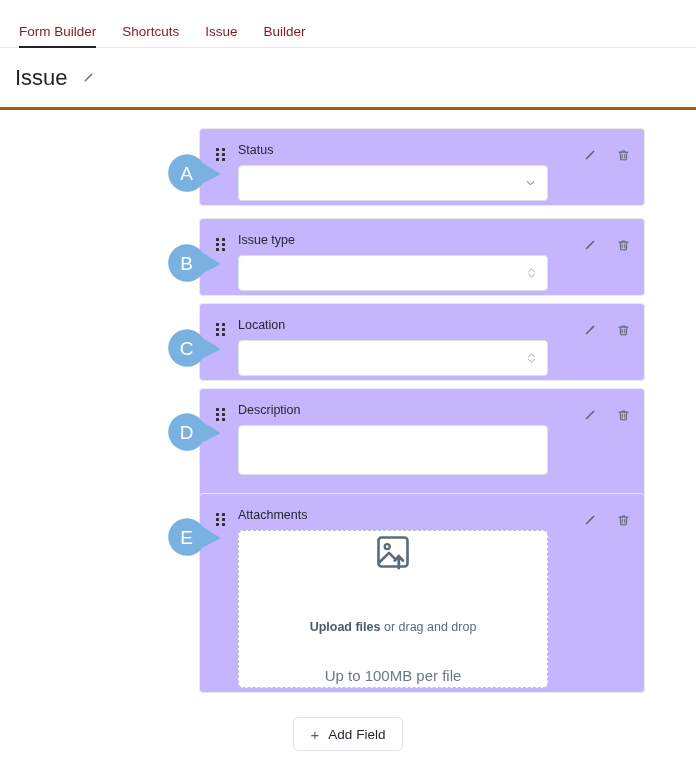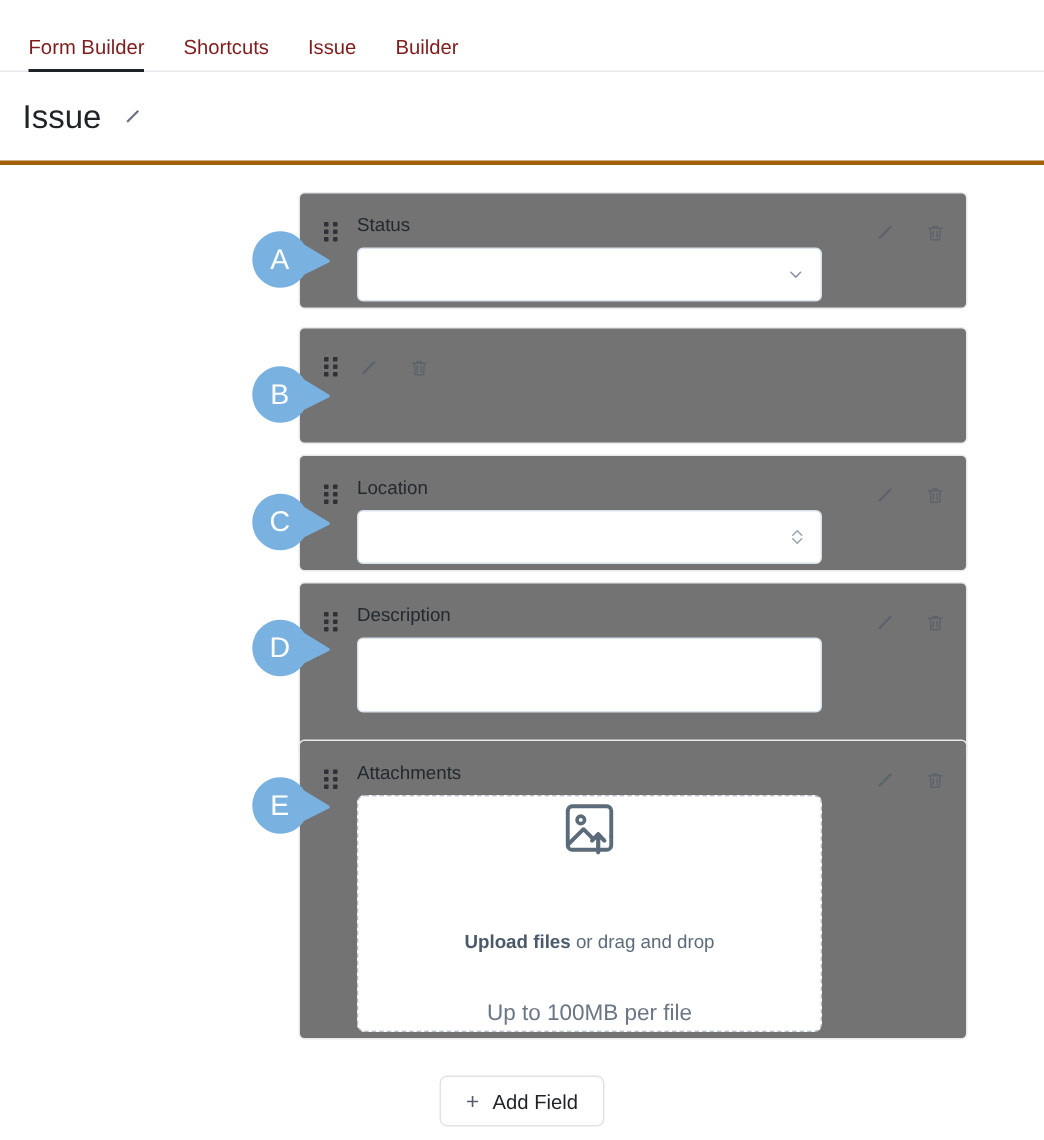--- a/index.html
+++ b/index.html
@@ -72,21 +72,21 @@
     padding-top: 9px;
   }
 
   .fields { position: relative; }
 
   
   .field-card {
     position: absolute;
     left: 199px;
     width: 446px;
-    background: #737373;
+    background: #c4b5fd;
     border: 1px solid #e7e9ec;
     border-radius: 4px;
     display: flex;
     padding: 14px 12px 14px 13px;
   }
 
   .drag-handle {
     width: 14px;
     flex: 0 0 14px;
     margin-top: 5px;
@@ -302,20 +302,30 @@
       <div class="drag-handle">
         <span class="drag-dots">
             <i></i>
             <i></i>
             <i></i>
             <i></i>
             <i></i>
             <i></i>
           </span>
       </div>
+      <div class="field-body">
+        <span class="field-label">Issue type</span>
+        <div class="ctl">
+          <span class="ctl-icon">
+            <svg width="11" height="14" viewBox="0 0 12 16" fill="none">
+              <path d="M2.6 6.6 6 3.3l3.4 3.3M2.6 9.4 6 12.7l3.4-3.3" stroke="#97a1ad" stroke-width="1.1" stroke-linecap="round" stroke-linejoin="round"></path>
+            </svg>
+          </span>
+        </div>
+      </div>
       <div class="field-actions">
         <button class="act-btn">
           <svg width="15" height="15" viewBox="0 0 16 16" fill="none">
             <path d="M12.2 2.6 13.4 3.8 5.2 12H4V10.8z" fill="#5c636b"></path>
           </svg>
         </button>
         <button class="act-btn">
           <svg width="15" height="15" viewBox="0 0 16 16" fill="none">
             <path d="M3.2 4.4h9.6M6.4 4.4V3.2h3.2v1.2M4.4 4.4l.6 8.2h6l.6-8.2M6.6 6.6v4M9.4 6.6v4" stroke="#5c636b" stroke-width="1.05" stroke-linecap="round" stroke-linejoin="round"></path>
           </svg>

